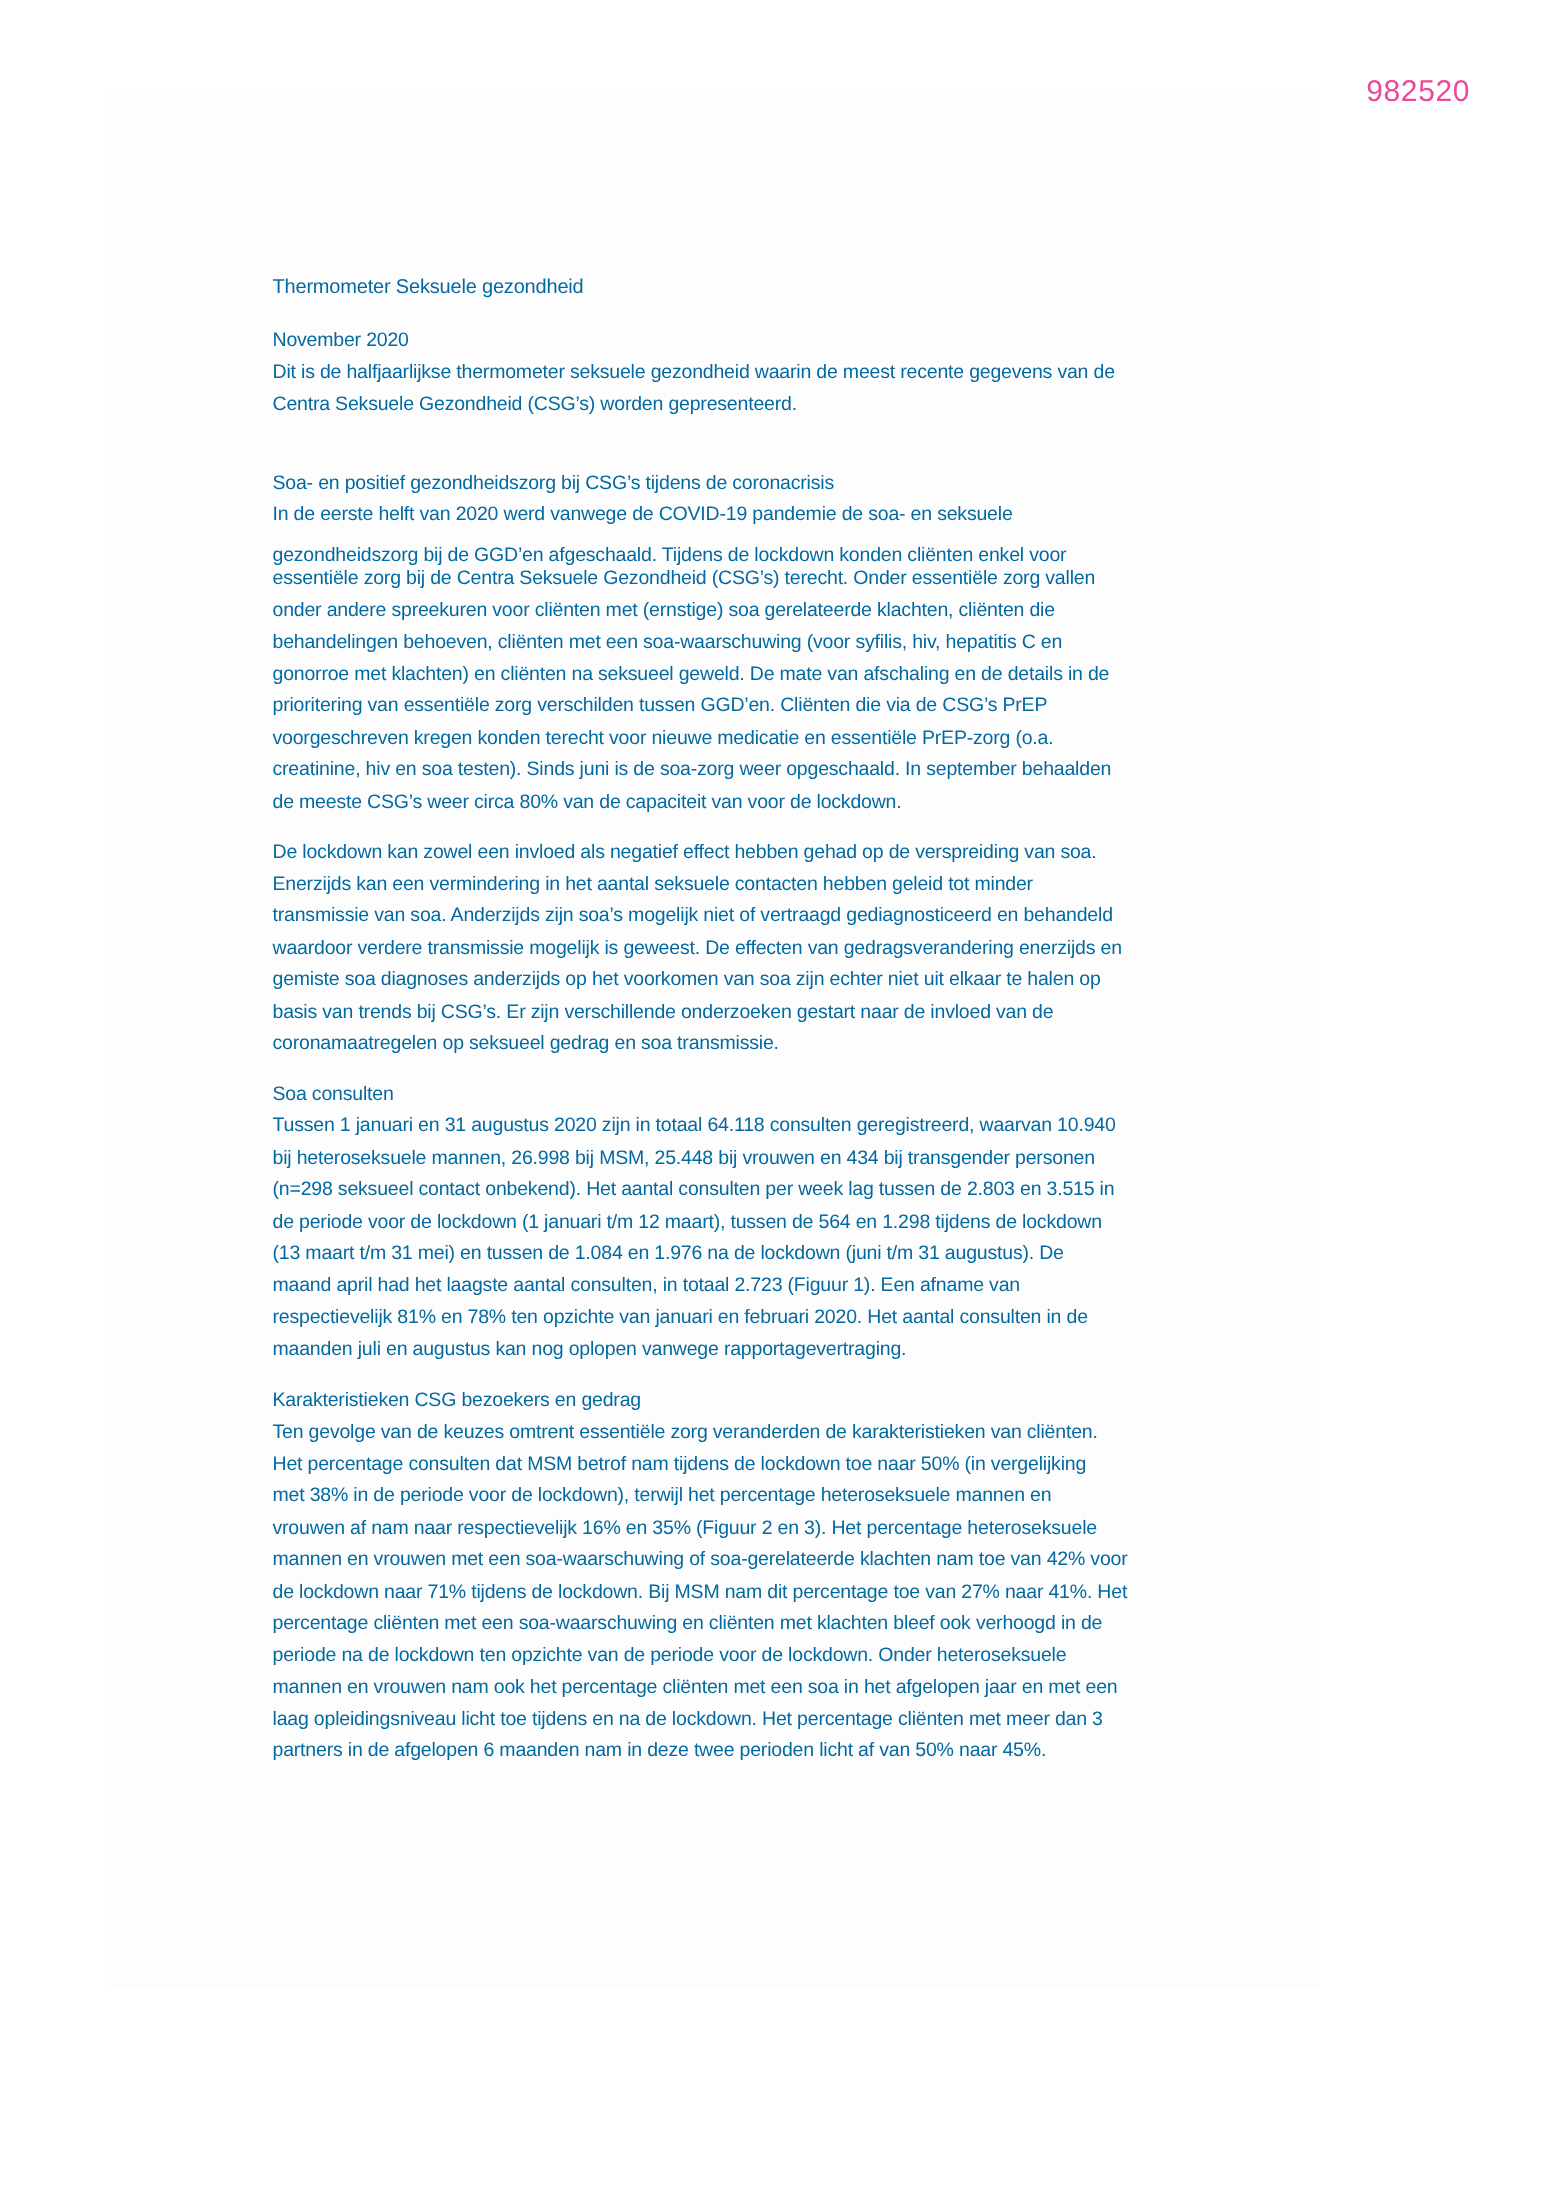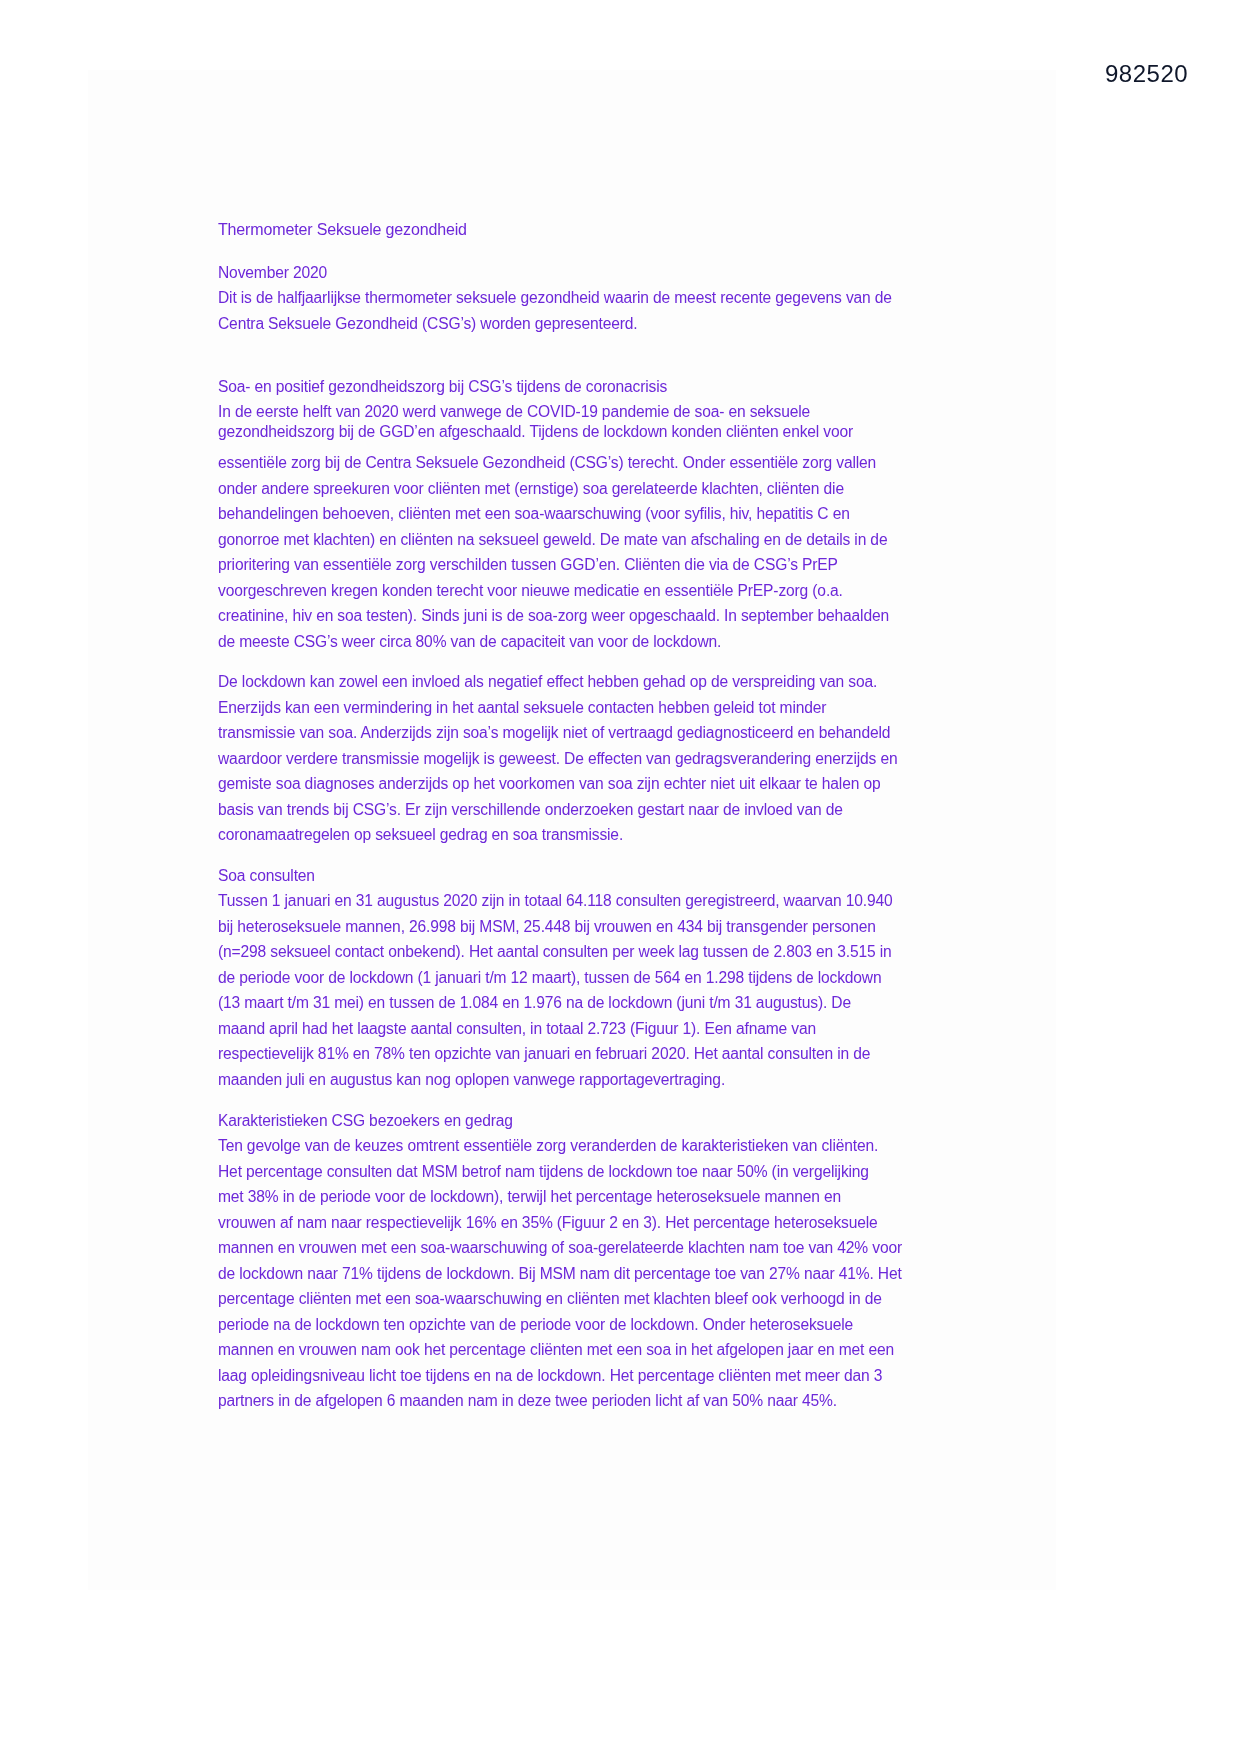--- a/index.html
+++ b/index.html
@@ -22,37 +22,36 @@
       width: 968px;
       height: 1520px;
       background: #fdfdfd;
     }
     .doc-id {
       position: absolute;
       left: 1093px;
       top: 60px;
       font-family: "Liberation Sans", sans-serif;
       font-size: 24px;
-      color: #0f172a;
+      color: #ec4899;
       letter-spacing: 0.5px;
-      margin-left: 12px;
     }
     .content {
       position: absolute;
       left: 218px;
       top: 0;
       width: 820px;
     }
     .line {
       position: absolute;
       left: 0;
       white-space: nowrap;
       font-size: 15.6px;
       line-height: 20px;
-      color: #6d28d9;
+      color: #0369a1;
       letter-spacing: -0.15px;
     }
     .line.bold {
       font-weight: normal;
     }
     .line.title {
       font-size: 16px;
     }
   </style>
 </head>
@@ -65,21 +64,21 @@
 <div class="content">
 
   <div class="line title" style="top:220px">Thermometer Seksuele gezondheid</div>
 
   <div class="line bold" style="top:263px">November 2020</div>
   <div class="line" style="top:288px">Dit is de halfjaarlijkse thermometer seksuele gezondheid waarin de meest recente gegevens van de</div>
   <div class="line" style="top:314px">Centra Seksuele Gezondheid (CSG’s) worden gepresenteerd.</div>
 
   <div class="line bold" style="top:377px">Soa- en positief gezondheidszorg bij CSG’s tijdens de coronacrisis</div>
   <div class="line" style="top:402px">In de eerste helft van 2020 werd vanwege de COVID-19 pandemie de soa- en seksuele</div>
-  <div class="line" style="top:422px">gezondheidszorg bij de GGD’en afgeschaald. Tijdens de lockdown konden cliënten enkel voor</div>
+  <div class="line" style="top:435px">gezondheidszorg bij de GGD’en afgeschaald. Tijdens de lockdown konden cliënten enkel voor</div>
   <div class="line" style="top:453px">essentiële zorg bij de Centra Seksuele Gezondheid (CSG’s) terecht. Onder essentiële zorg vallen</div>
   <div class="line" style="top:479px">onder andere spreekuren voor cliënten met (ernstige) soa gerelateerde klachten, cliënten die</div>
   <div class="line" style="top:504px">behandelingen behoeven, cliënten met een soa-waarschuwing (voor syfilis, hiv, hepatitis C en</div>
   <div class="line" style="top:530px">gonorroe met klachten) en cliënten na seksueel geweld. De mate van afschaling en de details in de</div>
   <div class="line" style="top:555px">prioritering van essentiële zorg verschilden tussen GGD’en. Cliënten die via de CSG’s PrEP</div>
   <div class="line" style="top:581px">voorgeschreven kregen konden terecht voor nieuwe medicatie en essentiële PrEP-zorg (o.a.</div>
   <div class="line" style="top:606px">creatinine, hiv en soa testen). Sinds juni is de soa-zorg weer opgeschaald. In september behaalden</div>
   <div class="line" style="top:632px">de meeste CSG’s weer circa 80% van de capaciteit van voor de lockdown.</div>
 
   <div class="line" style="top:672px">De lockdown kan zowel een invloed als negatief effect hebben gehad op de verspreiding van soa.</div>

